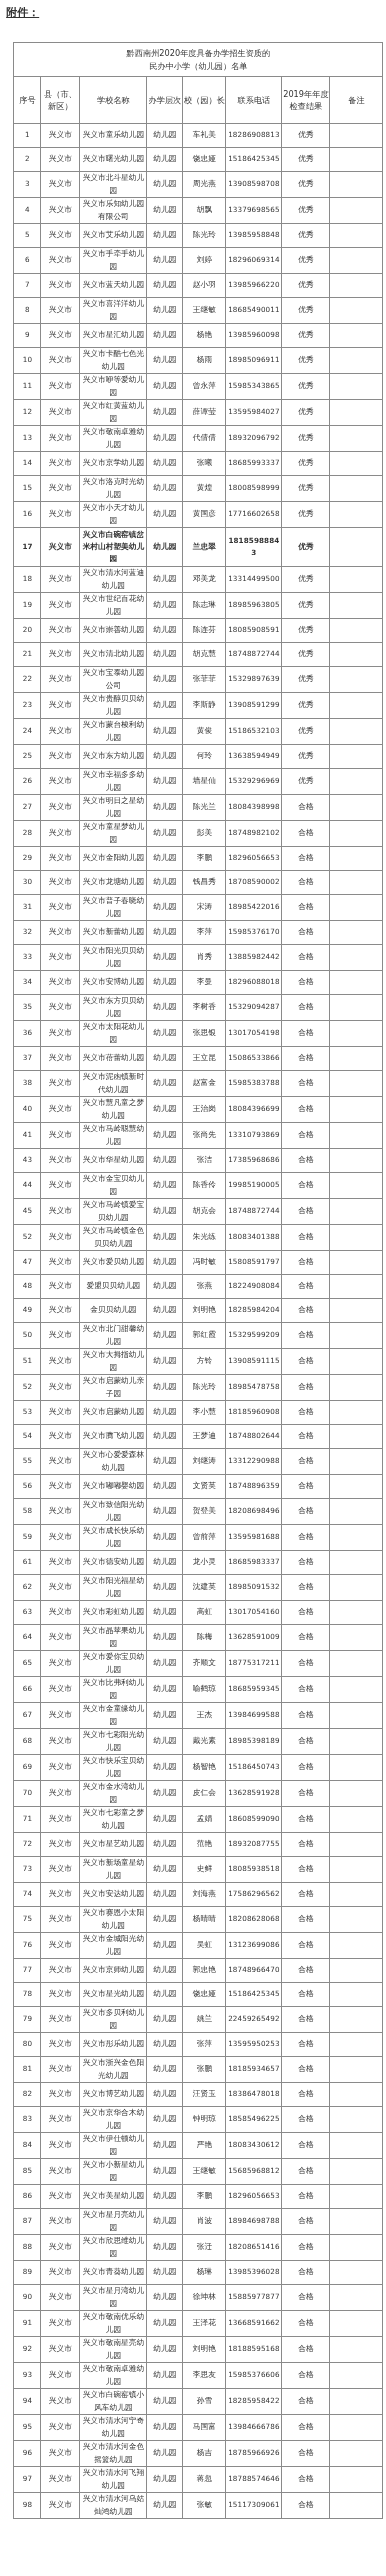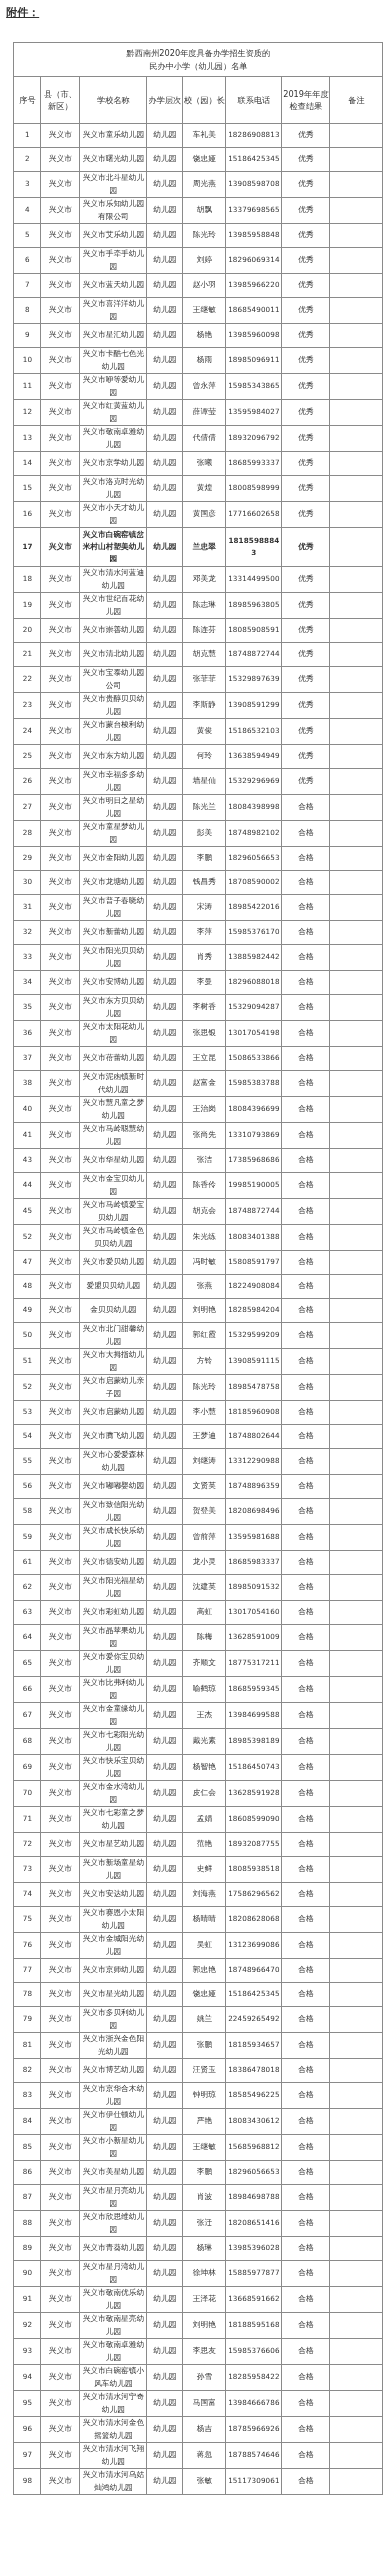--- a/index.html
+++ b/index.html
@@ -835,20 +835,30 @@
         <tr class="row two">
           <td class="c-no">79</td>
           <td class="c-county">兴义市</td>
           <td class="c-name">兴义市多贝利幼儿园</td>
           <td class="c-level">幼儿园</td>
           <td class="c-head">姚兰</td>
           <td class="c-phone">22459265492</td>
           <td class="c-result">合格</td>
           <td class="c-remark"></td>
         </tr>
+        <tr class="row">
+          <td class="c-no">80</td>
+          <td class="c-county">兴义市</td>
+          <td class="c-name">兴义市彤乐幼儿园</td>
+          <td class="c-level">幼儿园</td>
+          <td class="c-head">张萍</td>
+          <td class="c-phone">13595950253</td>
+          <td class="c-result">合格</td>
+          <td class="c-remark"></td>
+        </tr>
         <tr class="row two">
           <td class="c-no">81</td>
           <td class="c-county">兴义市</td>
           <td class="c-name">兴义市浙兴金色阳光幼儿园</td>
           <td class="c-level">幼儿园</td>
           <td class="c-head">张鹏</td>
           <td class="c-phone">18185934657</td>
           <td class="c-result">合格</td>
           <td class="c-remark"></td>
         </tr>

